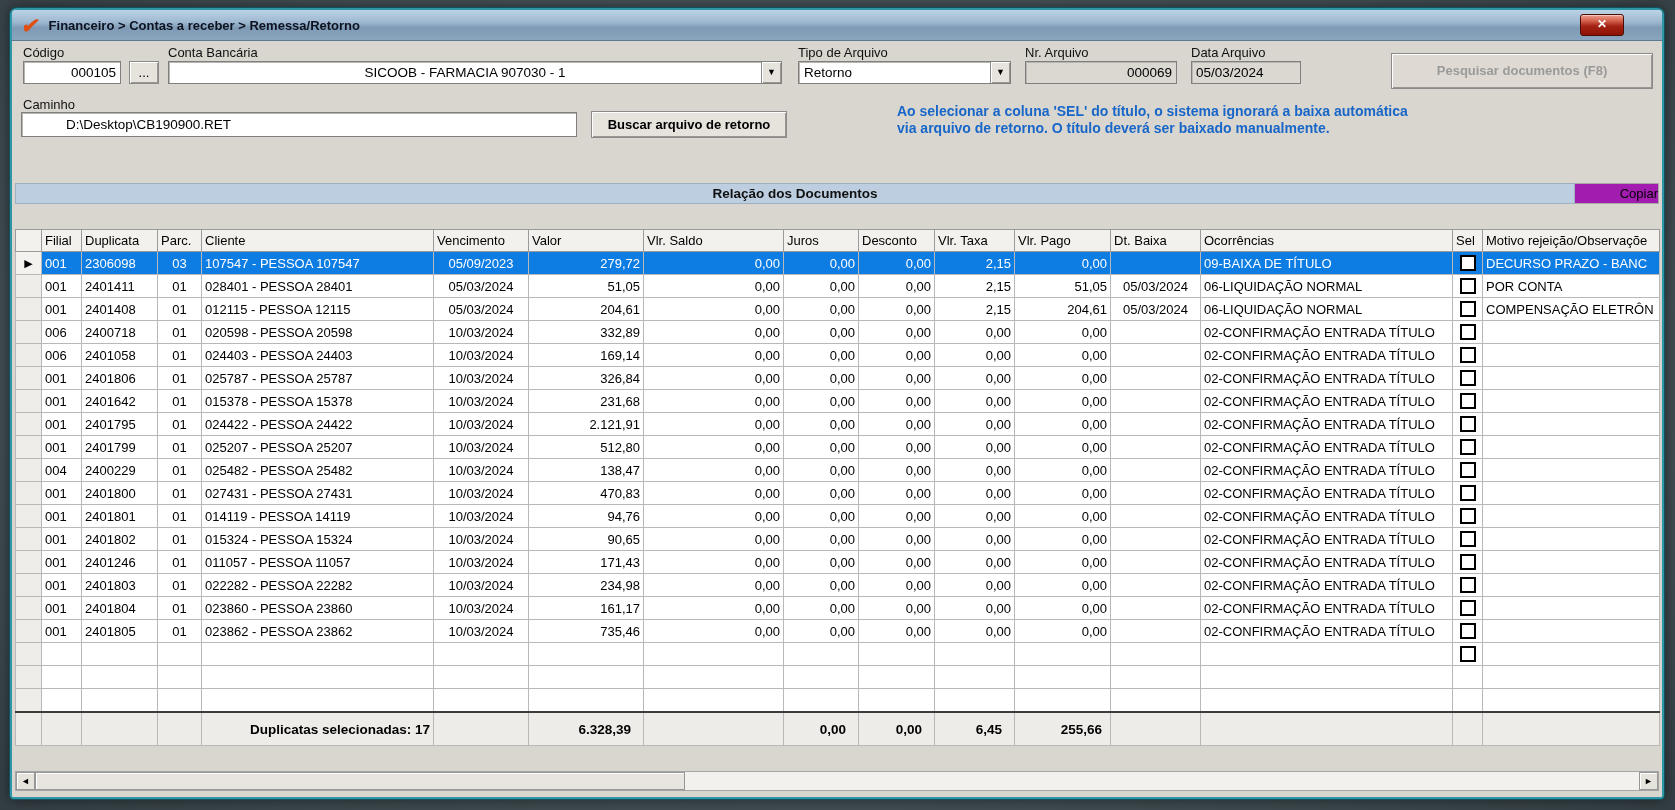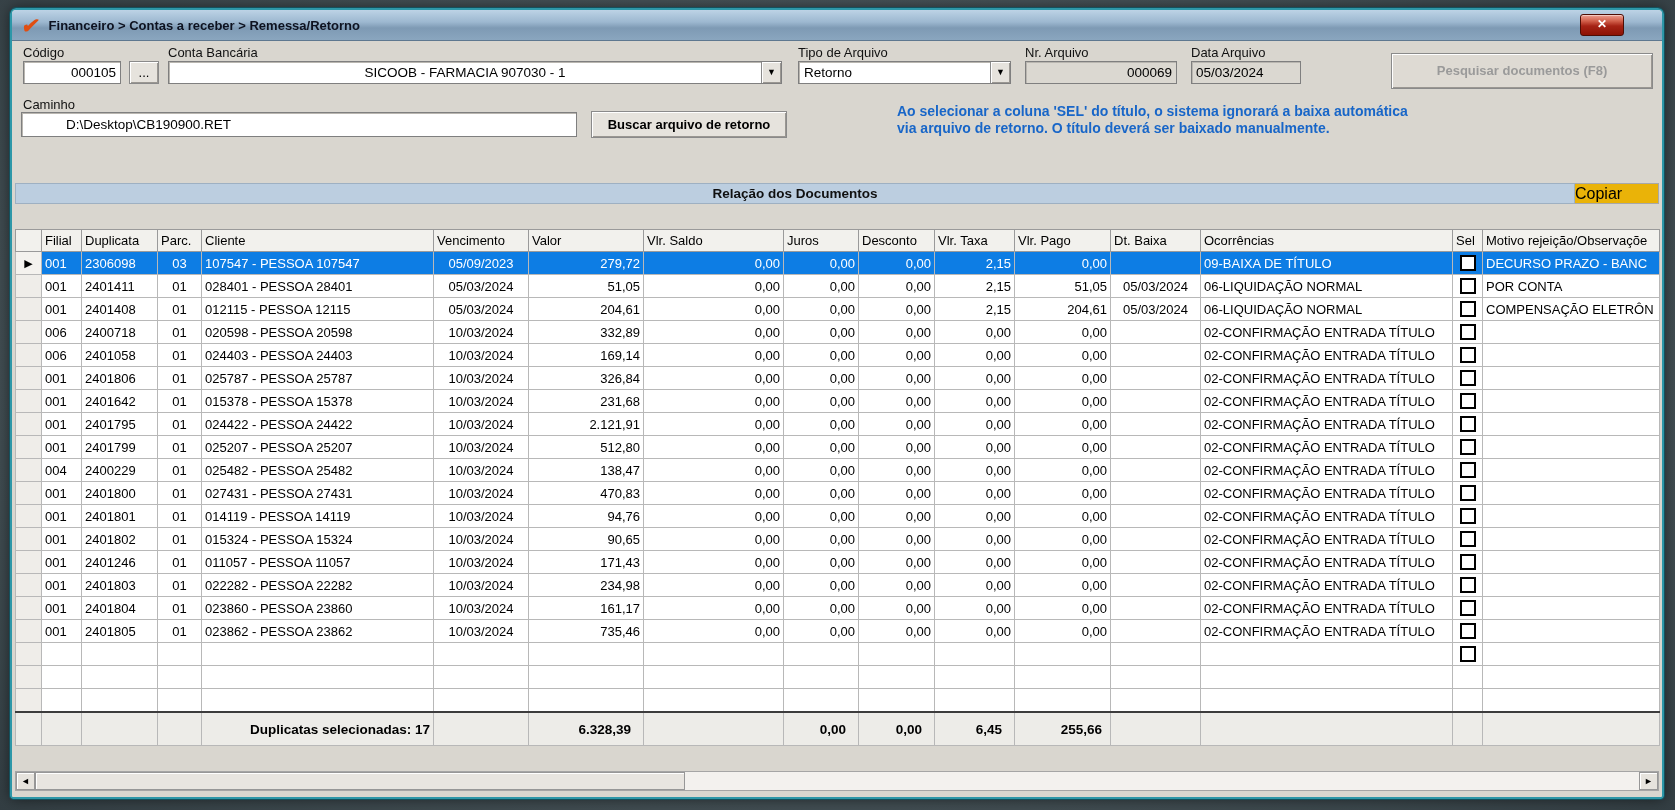--- a/index.html
+++ b/index.html
@@ -49,22 +49,22 @@
   .combo .drop{
     flex:0 0 19px;background:#e6e3dd;border-left:1px solid #8a8a8a;
     box-shadow:inset 1px 1px 0 #fff, inset -1px -1px 0 #9a9792;
     display:flex;align-items:center;justify-content:center;font-size:9px;color:#000;
   }
   .info-text{position:absolute;color:#1866c8;font-weight:bold;font-size:14px;line-height:17.5px;white-space:nowrap;}
   
   .grid-titlebar{display:flex;height:14px;flex:0 0 21px;}
   .grid-title{flex:1;background:#bccee0;border:1px solid #9eb0c2;text-align:center;
     font-weight:bold;font-size:13.5px;line-height:20px;color:#101010;box-sizing:border-box;}
-  .copiar-btn{flex:0 0 84px;background:#eab308;border:1px solid #a8a8a8;border-left:none;
-    text-align:left;font-size:16px;line-height:20px;box-sizing:border-box;cursor:default;}
+  .copiar-btn{flex:0 0 84px;background:#a21caf;border:1px solid #a8a8a8;border-left:none;
+    text-align:right;font-size:13px;line-height:20px;box-sizing:border-box;cursor:default;}
   table.grid{border-collapse:collapse;table-layout:fixed;width:1644px;background:#fff;font-size:13px;}
   table.grid th{
     background:#f2f1ed;border:1px solid #9a9a9a;font-weight:normal;height:21px;
     padding:0 3px;text-align:left;overflow:hidden;white-space:nowrap;
   }
   table.grid td{
     border:1px solid #b8b8b8;height:22px;padding:0 3px;overflow:hidden;white-space:nowrap;color:#000;
   }
   .c-ind{background:#efede9;}
   td.c-ind{text-align:center;font-size:11px;color:#000;border-color:#9a9a9a;}

